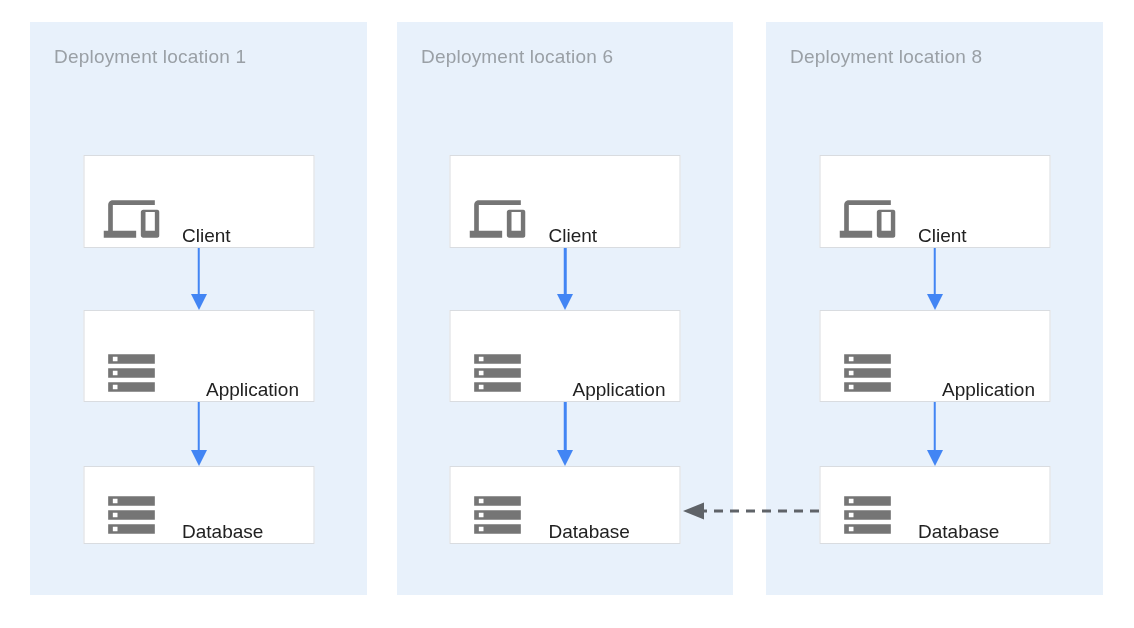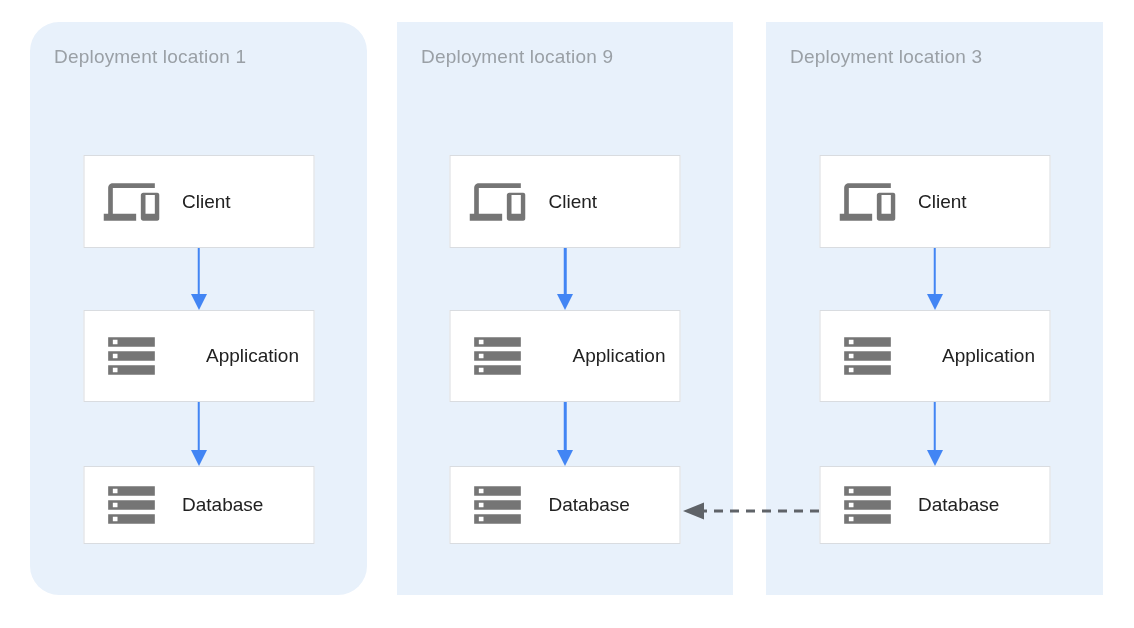--- a/index.html
+++ b/index.html
@@ -8,38 +8,38 @@
     width:1134px; height:628px;
     background:#ffffff;
     font-family:"Liberation Sans", sans-serif;
     overflow:hidden;
   }
   .panel {
     position:absolute;
     top:22px; height:573px;
     background:#E8F1FB;
   }
-  .panel-1 { left:30px;  width:337px;border-radius:29px; }
+  .panel-1 { left:30px;  width:337px; }
   .panel-2 { left:397px; width:336px; }
   .panel-3 { left:766px; width:337px; }
   .panel-title {
     position:absolute; top:24px; left:24px;
     margin:0;
     font-size:19px; font-weight:400;
     color:#9AA0A6;
     letter-spacing:0.2px;
     white-space:nowrap;
   }
   .node {
     position:absolute; left:50%; transform:translateX(-50%);
     width:231px;
     background:#ffffff;
     border:1px solid #D9DCE0;
     box-sizing:border-box;
-    display:flex; align-items:center;
+    display:flex; align-items:flex-end;
     padding-left:19px;
   }
   .node-client { top:133px; height:93px; }
   .node-app    { top:288px; height:92px;gap:24px; }
   .node-db     { top:444px; height:78px; }
   .icon {
     width:56px; height:56px;
     display:flex; align-items:center; justify-content:center;
     flex:0 0 auto;
   }
@@ -112,21 +112,21 @@
       <span class="icon">
         <svg viewBox="0 0 24 24" width="56" height="56">
             <path fill="#757575" fill-rule="evenodd" d="M2 20h20v-4H2v4zm2-3h2v2H4v-2zM2 4v4h20V4H2zm4 3H4V5h2v2zm-4 7h20v-4H2v4zm2-3h2v2H4v-2z"></path>
           </svg>
       </span>
       <span class="node-label">Database</span>
     </div>
   </section>
 
   <section class="panel panel-2">
-    <h2 class="panel-title">Deployment location 9</h2>
+    <h2 class="panel-title">Deployment location 6</h2>
 
     <div class="node node-client">
       <span class="icon">
         <svg viewBox="0 0 24 24" width="56" height="56">
             <path fill="#757575" d="M4 6h18V4H4c-1.1 0-2 .9-2 2v11H0v3h14v-3H4V6zm19 2h-6c-.55 0-1 .45-1 1v10c0 .55.45 1 1 1h6c.55 0 1-.45 1-1V9c0-.55-.45-1-1-1zm-1 9h-4v-8h4v8z"></path>
           </svg>
       </span>
       <span class="node-label">Client</span>
     </div>
 
@@ -147,21 +147,21 @@
       <span class="icon">
         <svg viewBox="0 0 24 24" width="56" height="56">
             <path fill="#757575" fill-rule="evenodd" d="M2 20h20v-4H2v4zm2-3h2v2H4v-2zM2 4v4h20V4H2zm4 3H4V5h2v2zm-4 7h20v-4H2v4zm2-3h2v2H4v-2z"></path>
           </svg>
       </span>
       <span class="node-label">Database</span>
     </div>
   </section>
 
   <section class="panel panel-3">
-    <h2 class="panel-title">Deployment location 3</h2>
+    <h2 class="panel-title">Deployment location 8</h2>
 
     <div class="node node-client">
       <span class="icon">
         <svg viewBox="0 0 24 24" width="56" height="56">
             <path fill="#757575" d="M4 6h18V4H4c-1.1 0-2 .9-2 2v11H0v3h14v-3H4V6zm19 2h-6c-.55 0-1 .45-1 1v10c0 .55.45 1 1 1h6c.55 0 1-.45 1-1V9c0-.55-.45-1-1-1zm-1 9h-4v-8h4v8z"></path>
           </svg>
       </span>
       <span class="node-label">Client</span>
     </div>
 

